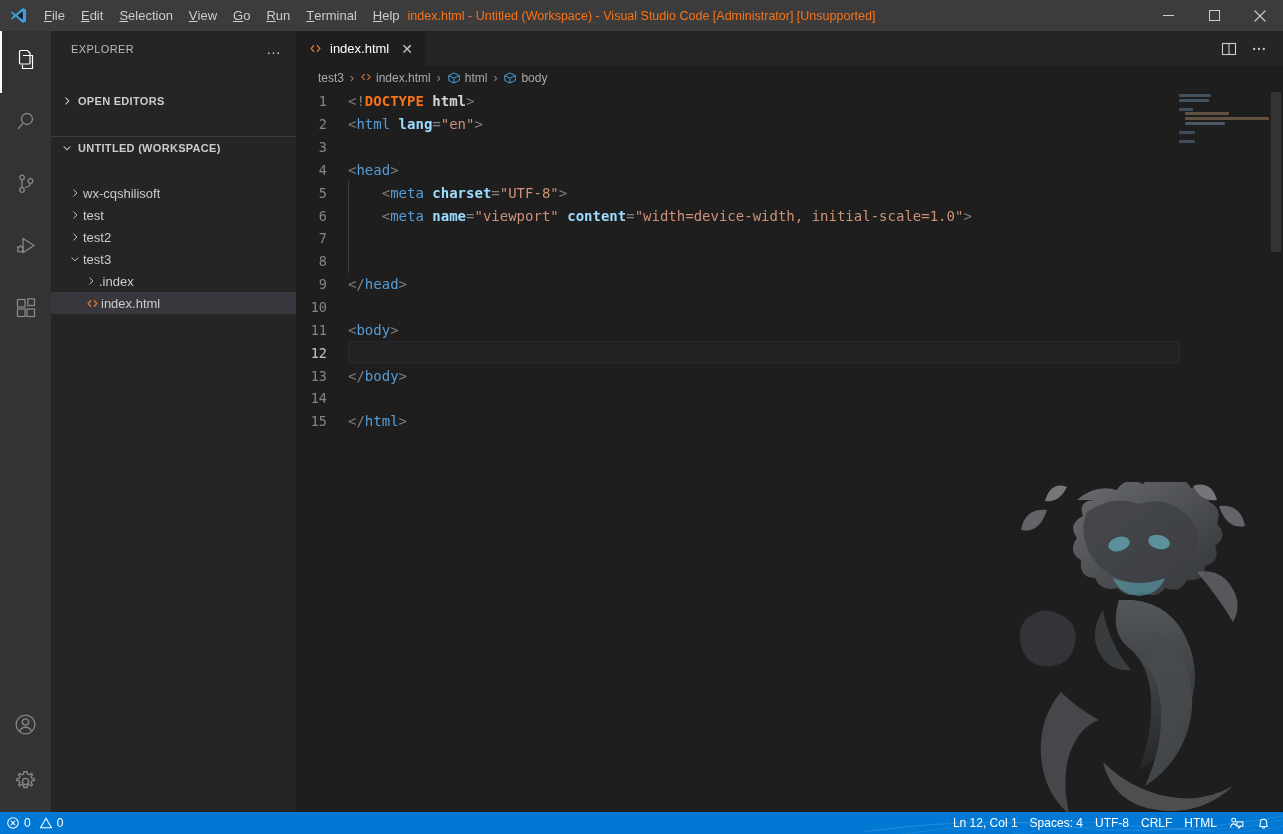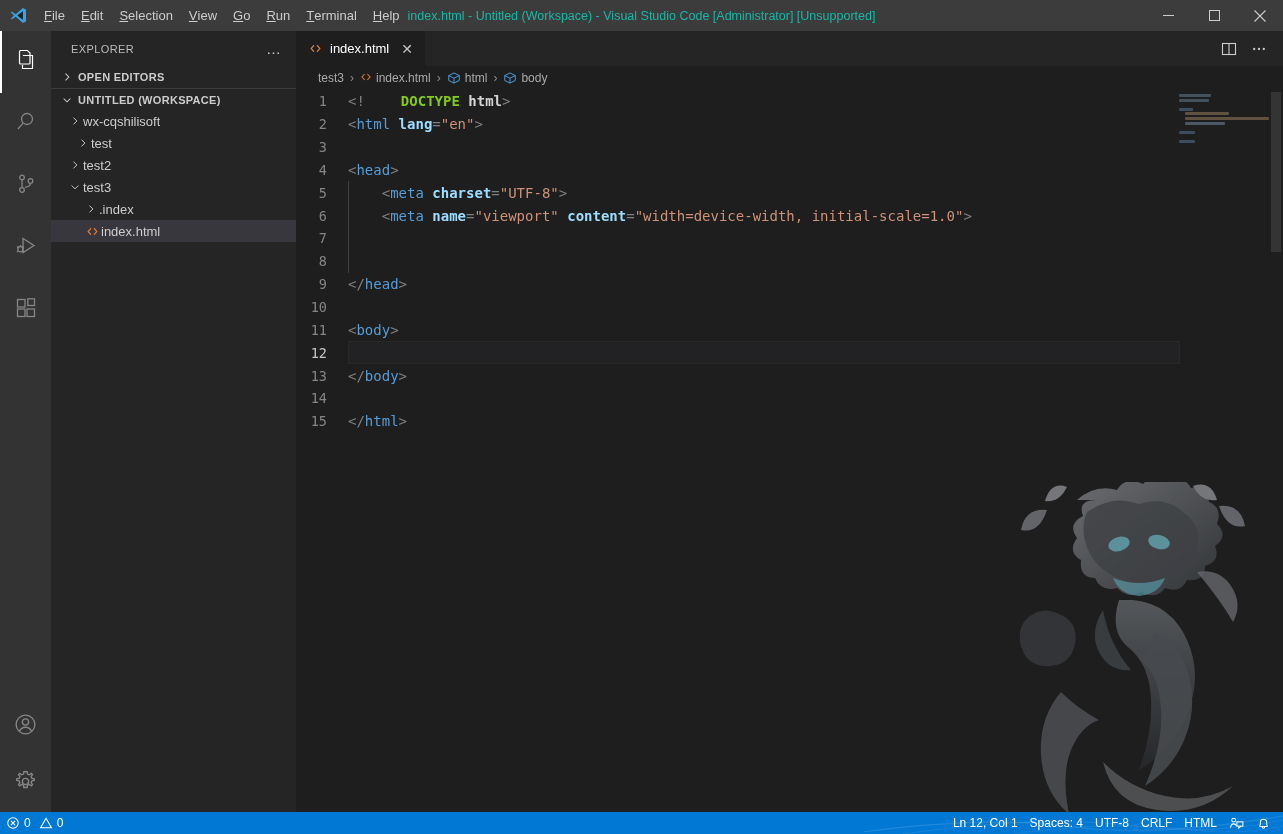--- a/index.html
+++ b/index.html
@@ -21,21 +21,21 @@
   .vs-logo svg { display: block; }
   .menubar { display: flex; align-items: center; height: 100%; }
   .menu-item {
     padding: 0 8px; height: 100%; display: flex; align-items: center;
     font-size: 13px; color: #cccccc; cursor: default; white-space: nowrap;
   }
   .menu-item u { text-decoration: underline; }
   .title-center {
     position: absolute; left: 0; right: 0; top: 0; height: 31px;
     display: flex; align-items: center; justify-content: center;
-    font-size: 12.5px; color: #14b8a6; pointer-events: none;
+    font-size: 12.5px; color: #f97316; pointer-events: none;
   }
   .win-controls { position: absolute; right: 0; top: 0; height: 31px; display: flex; z-index: 3; }
   .win-btn {
     width: 46px; height: 31px; display: flex; align-items: center; justify-content: center;
     color: #cccccc; cursor: default;
   }
 
   
   .body-row { flex: 1 1 auto; display: flex; min-height: 0; }
 
@@ -51,21 +51,21 @@
   }
   .ab-item.active { color: #ffffff; }
   .ab-item.active:before {
     content: ""; position: absolute; left: 0; top: 0; bottom: 0; width: 2px; background: #ffffff;
   }
   .ab-bottom .ab-item { height: 57px; }
 
   
   .sidebar {
     width: 245px; flex: 0 0 245px; background: #252526;
-    display: flex; flex-direction: column; color: #cccccc; position: relative;
+    display: flex; flex-direction: column; color: #cccccc; position: relative; gap: 24px;
   }
   .sidebar-header {
     height: 35px; flex: 0 0 35px; display: flex; align-items: center;
     padding: 0 8px 0 20px; justify-content: space-between;
   }
   .sidebar-title { font-size: 11px; letter-spacing: .4px; color: #bbbbbb; font-weight: 400; }
   .ellipsis-btn { color: #cccccc; font-size: 15px; line-height: 1; padding: 2px 6px; cursor: pointer; letter-spacing:1px;}
 
   .section-header {
     height: 22px; display: flex; align-items: center; gap: 3px;
@@ -129,21 +129,21 @@
   }
   .indent-guide {
     position: absolute; left: 52px; top: 0; bottom: 0; width: 1px; background: #404040;
   }
   
   .t-punct { color: #808080; }
   .t-tag   { color: #569cd6; }
   .t-attr  { color: #9cdcfe; }
   .t-str   { color: #ce9178; }
   .t-text  { color: #d4d4d4; }
-  .t-doctype-name { color: #84cc16; font-weight: bold; margin-left: 36px; }
+  .t-doctype-name { color: #f97316; font-weight: bold; }
 
   .minimap {
     position: absolute; right: 14px; top: 4px; width: 90px; height: 48px;
     pointer-events: none; opacity: .85;
   }
   .mm-line { height: 3px; margin-bottom: 1.6px; border-radius: 1px; }
   .scroll-thumb {
     position: absolute; right: 2px; top: 2px; width: 10px; height: 160px;
     background: rgba(121,121,121,.25); border-radius: 0;
   }
@@ -324,21 +324,21 @@
 
         <div class="tree-row" style="padding-left:16px">
           <span class="chev">
             <svg width="12" height="12" viewBox="0 0 16 16" fill="none" stroke="currentColor" stroke-width="1.3">
                 <path d="M6 3.5 L10.5 8 L6 12.5"></path>
               </svg>
           </span>
           <span class="tree-label">wx-cqshilisoft</span>
         </div>
 
-        <div class="tree-row" style="padding-left:24px">
+        <div class="tree-row" style="padding-left:16px">
           <span class="chev">
             <svg width="12" height="12" viewBox="0 0 16 16" fill="none" stroke="currentColor" stroke-width="1.3">
                 <path d="M6 3.5 L10.5 8 L6 12.5"></path>
               </svg>
           </span>
           <span class="tree-label">test</span>
         </div>
 
         <div class="tree-row" style="padding-left:16px">
           <span class="chev">

